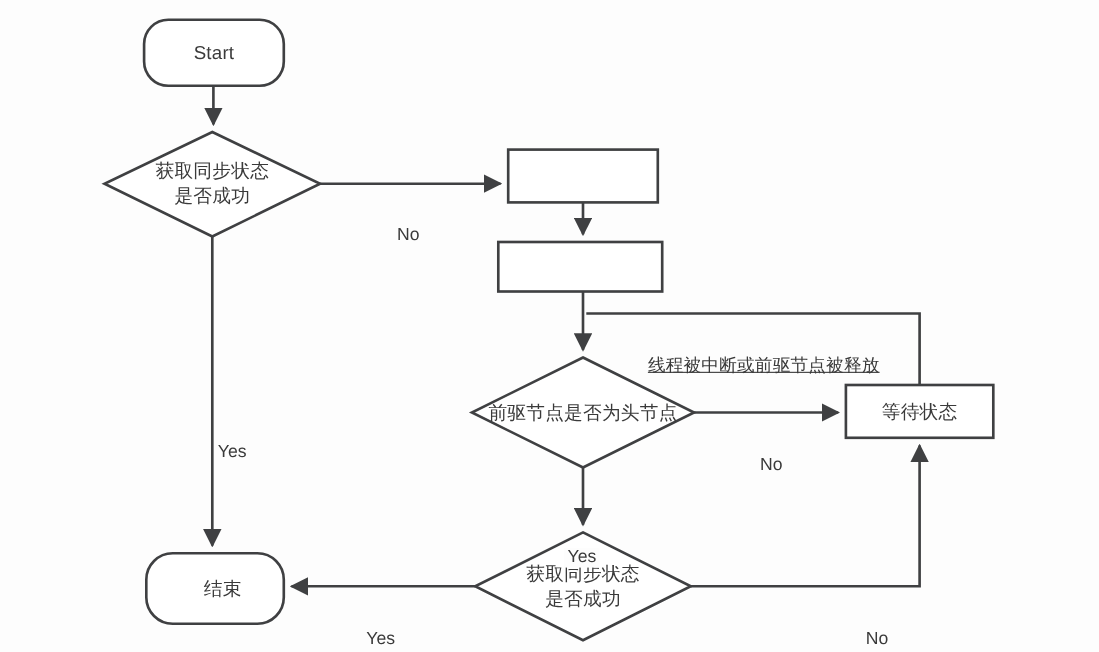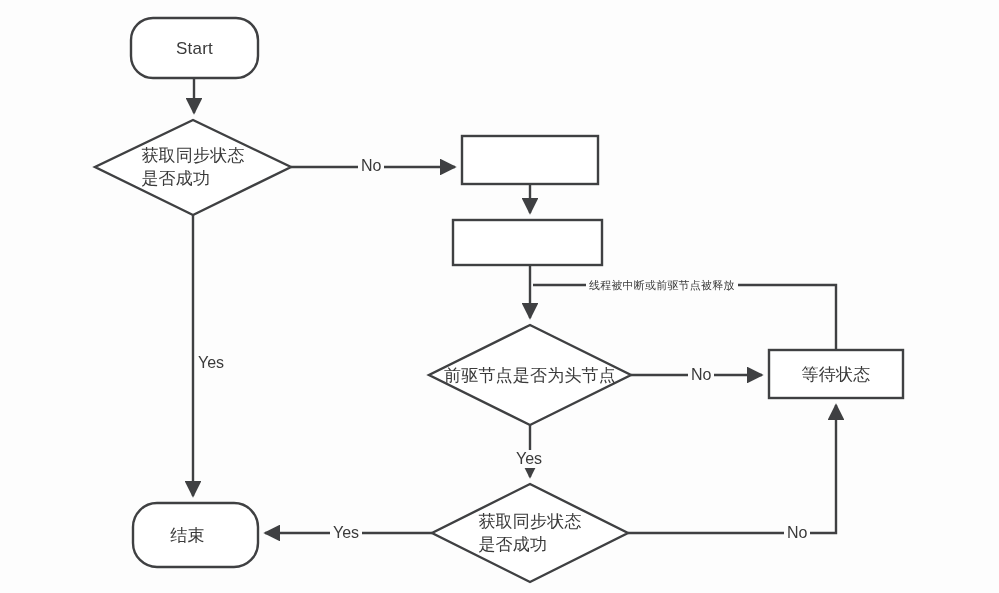--- a/index.html
+++ b/index.html
@@ -22,40 +22,43 @@
     left: 0;
     top: 0;
     width: 999px;
     height: 593px;
   }
   .shape-text {
     position: absolute;
     display: flex;
     align-items: center;
     justify-content: center;
+    text-align: center;
     color: #3a3a3a;
     font-size: 17px;
     line-height: 23px;
     letter-spacing: 0.2px;
     pointer-events: none;
     white-space: pre-line;
   }
   .edge-label {
     position: absolute;
     color: #3a3a3a;
     font-size: 16px;
     line-height: 18px;
     background: #fdfdfd;
     padding: 0 3px;
     white-space: nowrap;
     text-align: center;
+    margin-top: 48px;
   }
   .edge-label.cn {
-    font-size: 11px;
+    font-size: 16px;
     letter-spacing: 0.2px;
+    text-decoration: underline;
   }
   .hit {
     position: absolute;
     background: transparent;
   }
 </style>
 </head>
 <body>
 
 <div id="canvas">
@@ -133,21 +136,21 @@
 
 
 
   <div class="shape-text" style="left:769px; top:350px; width:134px; height:48px;">等待状态</div>
 
   <div class="shape-text" style="left:430px; top:361px; width:200px; height:28px;">前驱节点是否为头节点</div>
 
   <div class="shape-text" style="left:450px; top:502px; width:160px; height:62px;">获取同步状态
 是否成功</div>
 
-  <div class="shape-text" style="left:133px; top:503px; width:109px; height:64px;">结束</div>
+  <div class="shape-text" style="left:133px; top:503px; width:109px; height:64px;padding-left:15px;">结束</div>
 
   <div class="edge-label" style="left:358px; top:157px;">No</div>
 
   <div class="edge-label" style="left:178px; top:354px; background:transparent; padding-left:20px;">Yes</div>
 
   <div class="edge-label cn" style="left:586px; top:276px;">线程被中断或前驱节点被释放</div>
 
   <div class="edge-label" style="left:688px; top:366px;">No</div>
 
   <div class="edge-label" style="left:513px; top:450px;">Yes</div>

